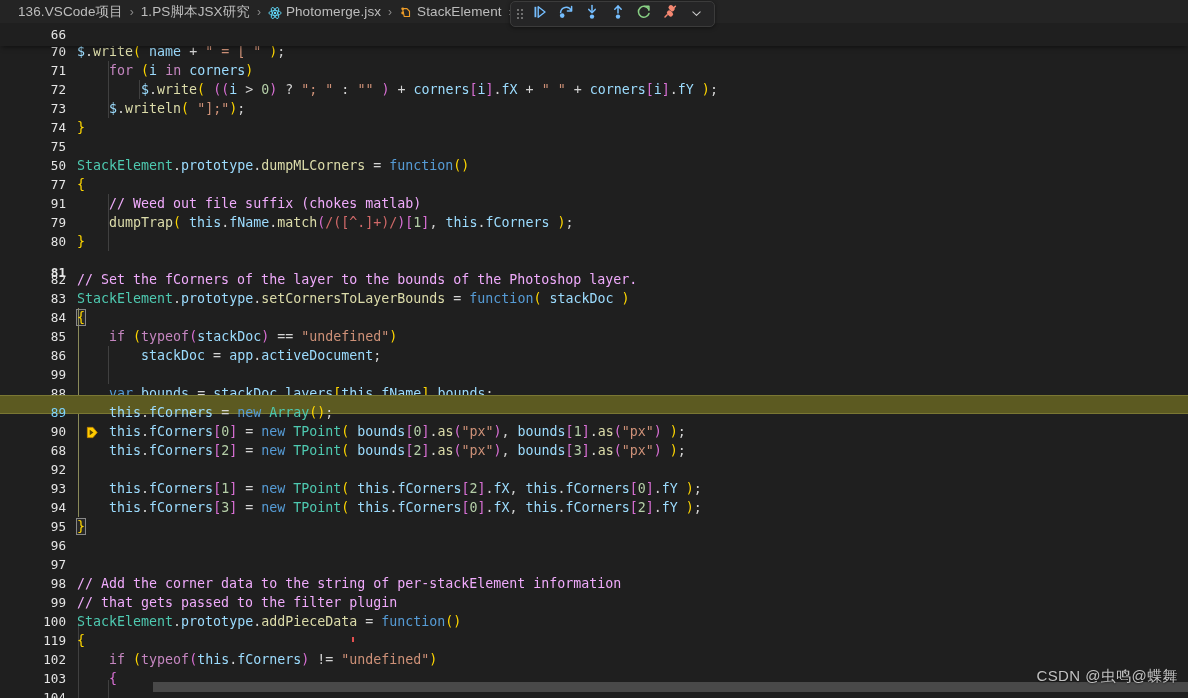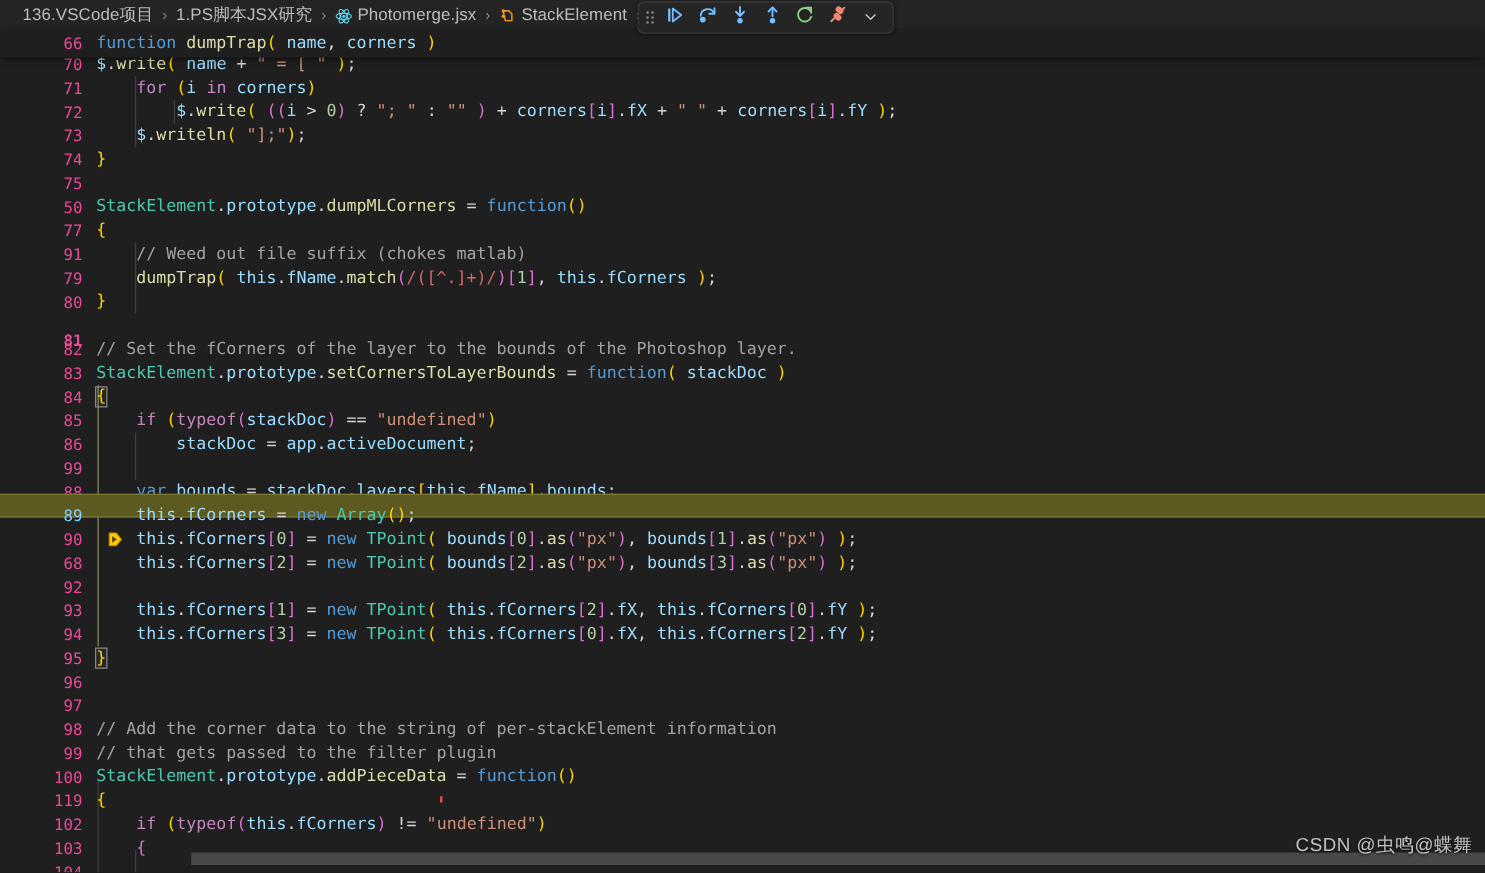--- a/index.html
+++ b/index.html
@@ -67,21 +67,21 @@
   .line {
     position: relative;
     height: 19px; line-height: 19px;
     font-size: 13.3px;
     white-space: pre;
     font-family: "DejaVu Sans Mono", "Liberation Mono", monospace;
   }
   .ln {
     position: absolute; left: 0; top: 0; width: 66px;
     text-align: right;
-    color: #ec4899;
+    color: #e5e5e5;
     font-size: 12.6px;
     font-family: "DejaVu Sans Mono", "Liberation Mono", monospace;
   }
   .code { position: absolute; left: 77px; top: 0; }
 
   
   .sticky-line {
     position: absolute; left: 0; top: 0; width: 1188px; height: 23px;
     line-height: 23px;
     background: #1f1f1f;
@@ -138,21 +138,21 @@
   }
 
   
   .t-key      { color: #569cd6; }   
   .t-ctrl     { color: #c586c0; }   
   .t-fn       { color: #dcdcaa; }   
   .t-type     { color: #4ec9b0; }   
   .t-var      { color: #9cdcfe; }   
   .t-str      { color: #ce9178; }   
   .t-num      { color: #b5cea8; }   
-  .t-cmt      { color: #a3a3a3; }   
+  .t-cmt      { color: #f0abfc; }   
   .t-op       { color: #d4d4d4; }   
   .t-p1       { color: #ffd700; }   
   .t-p2       { color: #da70d6; }   
   .t-regex    { color: #d16969; }
   .bracket-match {
     outline: 1px solid #888; outline-offset: 0px;
     background: rgba(255,255,255,.04);
   }
 </style>
 </head>
@@ -298,21 +298,20 @@
     <div class="iguide" style="left:108px; top:171px; height:57px;"></div>
     <div class="bguide" style="left:78px;  top:285px; height:209px;"></div>
     <div class="iguide" style="left:108px; top:323px; height:38px;"></div>
     <div class="iguide" style="left:78px;  top:600px; height:76px;"></div>
     <div class="iguide" style="left:108px; top:657px; height:38px;"></div>
 
     <div class="caret-dot" style="left:352px; top:614px;"></div>
 
     <div class="line sticky-line">
       <span class="ln">66</span>
-      <span class="code"><span class="t-key">function</span> <span class="t-fn">dumpTrap</span><span class="t-p1">(</span> <span class="t-var">name</span><span class="t-op">,</span> <span class="t-var">corners</span> <span class="t-p1">)</span></span>
     </div>
 
     <div class="code-layer">
 
       <div class="line" style="position:absolute; top:19px; height:19px;">
         <span class="ln">70</span>
         <span class="code"><span class="t-var">$</span><span class="t-op">.</span><span class="t-fn">write</span><span class="t-p1">(</span> <span class="t-var">name</span> <span class="t-op">+</span> <span class="t-str">" = [ "</span> <span class="t-p1">)</span><span class="t-op">;</span></span>
       </div>
 
       <div class="line" style="position:absolute; top:38px;">

